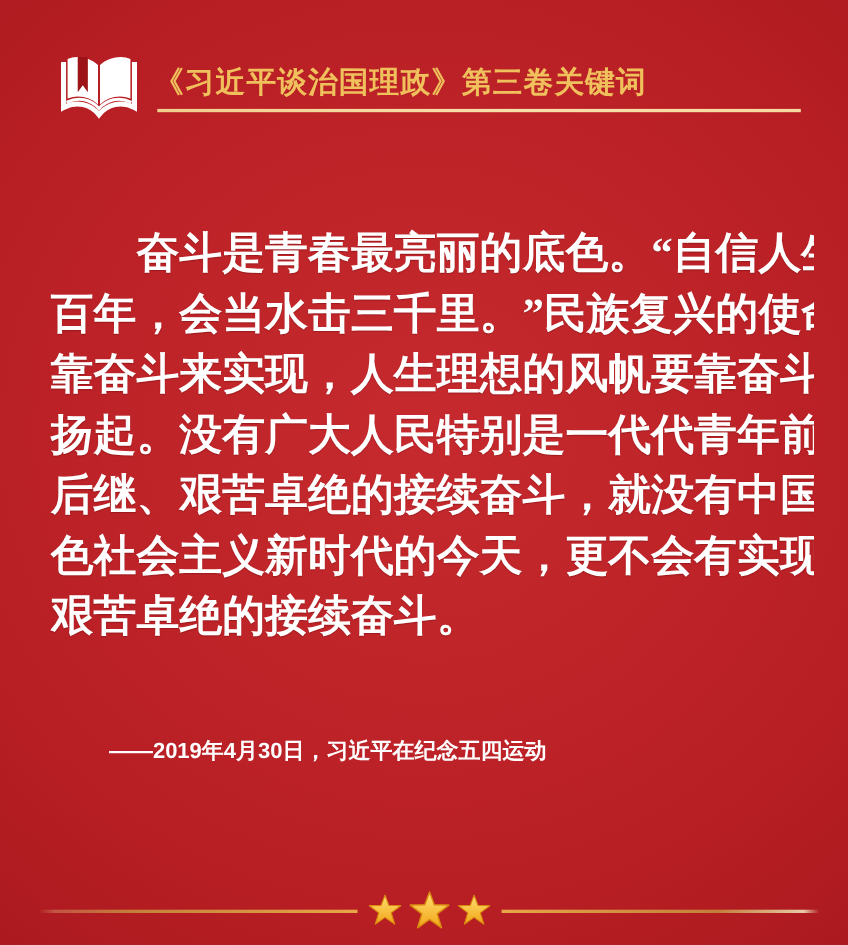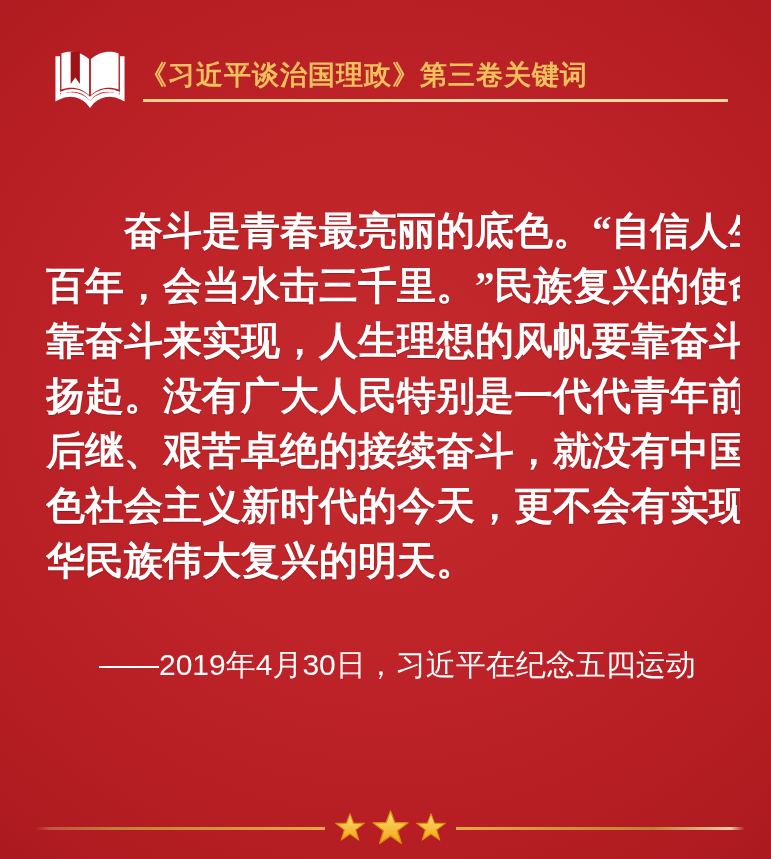--- a/index.html
+++ b/index.html
@@ -35,25 +35,25 @@
     font-weight:bold;
     font-size:39px; line-height:55px;
     text-shadow:0 1px 1px rgba(90,8,10,0.35);
   }
   .q-line { height:55px; text-align:justify; text-align-last:justify; white-space:nowrap; overflow:hidden; }
   .q-line.first { text-indent:78px; }
   .q-line.last  { text-align-last:left; }
 
   
   .attribution {
-    position:absolute; left:57px; top:637px; width:680px;
+    position:absolute; left:57px; top:655px; width:680px;
     color:#ffffff;
     font-family:"Liberation Sans","DejaVu Sans",sans-serif;
-    font-weight:normal;
-    font-size:30px; line-height:56px;
+    font-weight:bold;
+    font-size:20px; line-height:56px;
   }
   .attr-line { white-space:nowrap; }
   .attr-line.first { text-indent:42px; }
 
   
   .footer {
     position:absolute; left:35px; top:806px; width:710px; height:44px;
     display:flex; align-items:center;
   }
   .f-line { flex:1; height:3px; }
@@ -94,21 +94,21 @@
   <h1 class="header-title">《习近平谈治国理政》第三卷关键词</h1>
   <div class="header-underline"></div>
 
   <div class="quote">
     <div class="q-line first">奋斗是青春最亮丽的底色。“自信人生二</div>
     <div class="q-line">百年，会当水击三千里。”民族复兴的使命要</div>
     <div class="q-line">靠奋斗来实现，人生理想的风帆要靠奋斗来</div>
     <div class="q-line">扬起。没有广大人民特别是一代代青年前赴</div>
     <div class="q-line">后继、艰苦卓绝的接续奋斗，就没有中国特</div>
     <div class="q-line">色社会主义新时代的今天，更不会有实现中</div>
-    <div class="q-line last">华民族伟大复兴的明天。</div>
+    <div class="q-line last">艰苦卓绝的接续奋斗。</div>
   </div>
 
   <div class="attribution">
     <div class="attr-line first">——2019年4月30日，习近平在纪念五四运动</div>
   </div>
 
   <div class="footer">
     <div class="f-line left"></div>
     <div class="stars">
       <svg class="star-sm" viewBox="0 0 20 20" aria-hidden="true">

